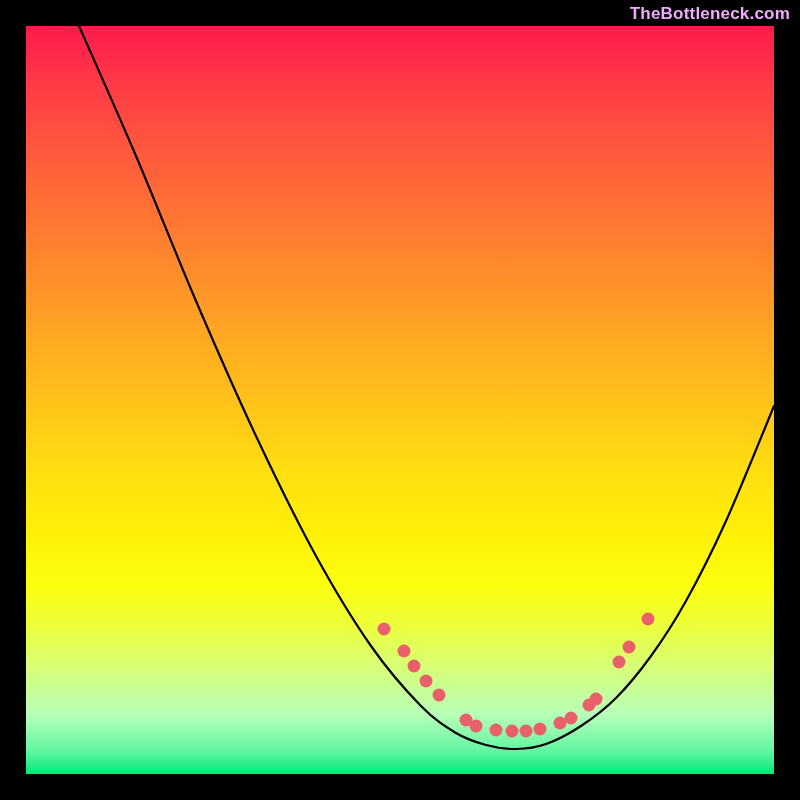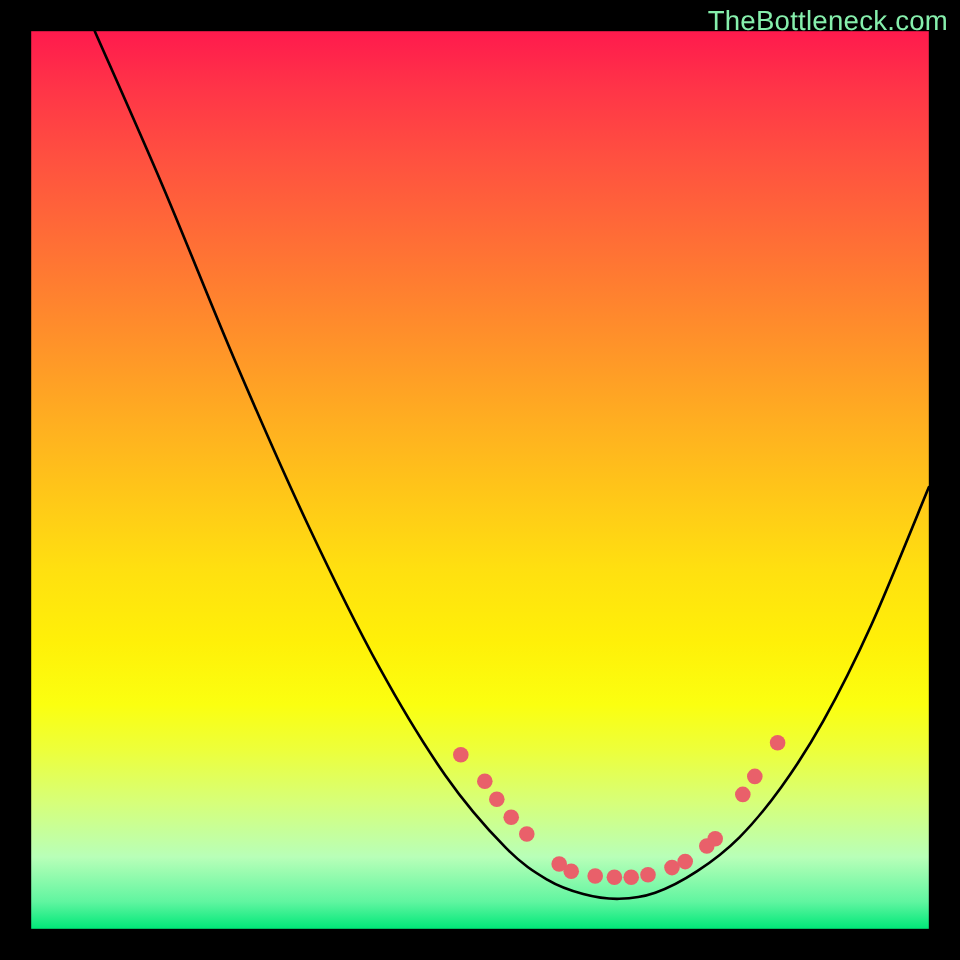--- a/index.html
+++ b/index.html
@@ -32,23 +32,23 @@
       #d6ff7a 86%,
       #b8ffb8 92%,
       #60f5a0 97%,
       #00e878 100%
     );
   }
   .watermark {
     position: absolute;
     top: 4px;
     right: 10px;
-    color: #86efac;
-    font-size: 23px;
-    font-weight: 400;
+    color: #f0abfc;
+    font-size: 17px;
+    font-weight: 700;
     letter-spacing: 0.2px;
     user-select: none;
   }
   svg.plot {
     position: absolute;
     left: 0;
     top: 0;
     width: 748px;
     height: 748px;
     overflow: visible;

